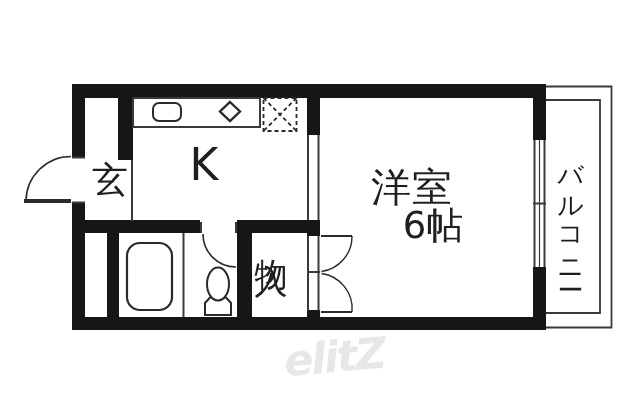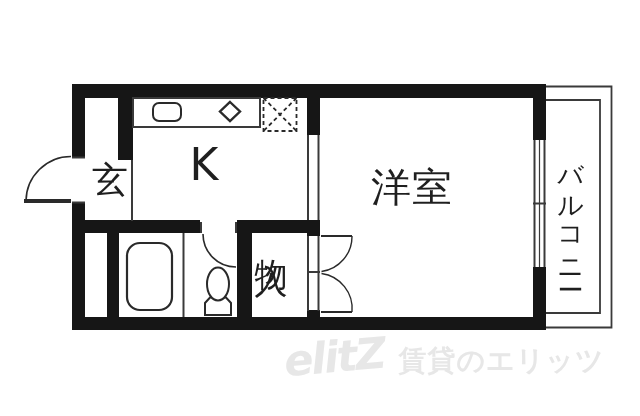--- a/index.html
+++ b/index.html
@@ -102,21 +102,21 @@
         <line x1="321" y1="312" x2="352" y2="312" stroke-width="2"></line>
         <path d="M 352,236 A 35.5,35.5 0 0 1 321.5,271.5" stroke-width="1.4"></path>
         <path d="M 352,312 A 35.5,35.5 0 0 0 321.5,273.5" stroke-width="1.4"></path>
       </g>
     </g>
   </svg>
 
   <div class="lbl" id="lbl-entrance">玄</div>
   <div class="lbl" id="lbl-kitchen">K</div>
   <div class="lbl" id="lbl-room">洋室</div>
+  <div class="lbl" id="lbl-size">6帖</div>
   <div class="lbl v" id="lbl-closet">物入</div>
   <div class="lbl v" id="lbl-balcony">バルコニー</div>
 
   <div id="wm">
     <span id="wm-logo">elitZ</span>
-    <span id="wm-text">賃貸のエリッツ</span>
   </div>
 
 </div>
 
 </body></html>

